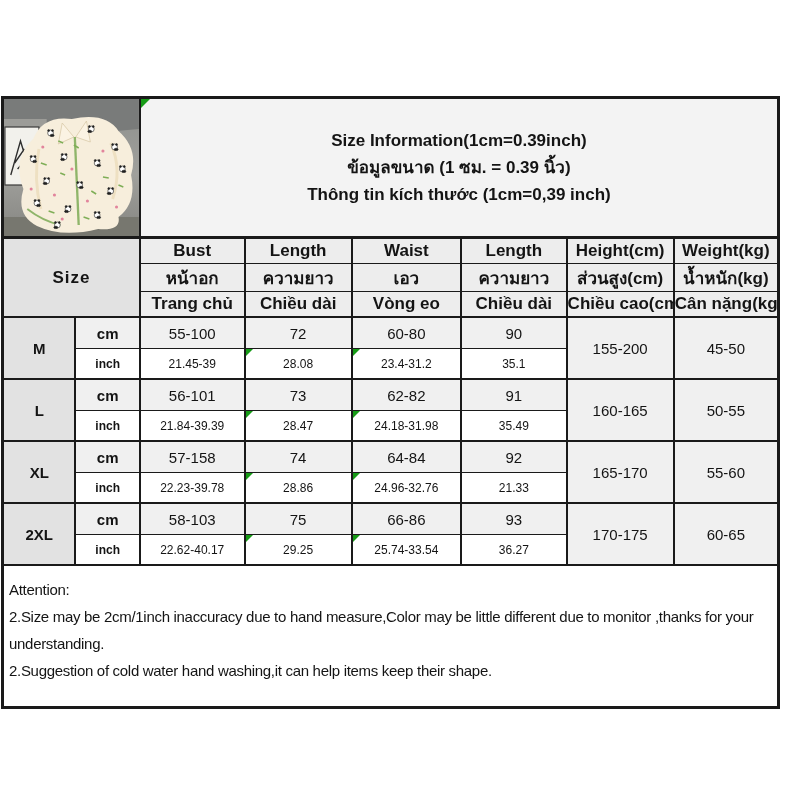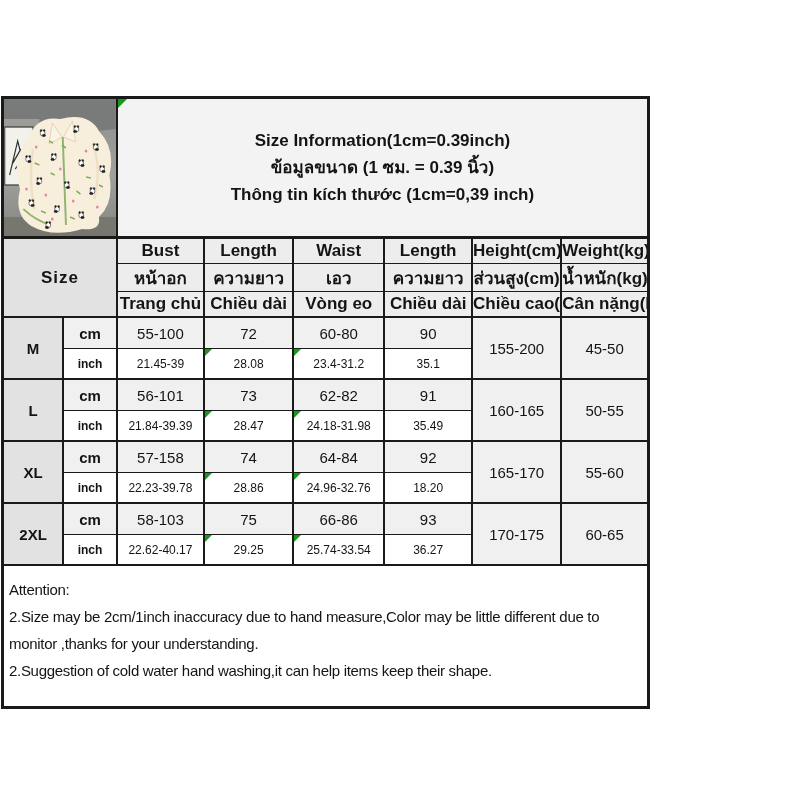--- a/index.html
+++ b/index.html
@@ -1,18 +1,18 @@
 <!DOCTYPE html>
 <html><head>
 <meta charset="utf-8">
 <style>
   html,body{margin:0;padding:0;background:#ffffff;}
   .canvas{position:relative;width:800px;height:800px;background:#ffffff;overflow:hidden;
           font-family:"Liberation Sans","DejaVu Sans",sans-serif;color:#141414;}
-  table.sheet{position:absolute;left:1px;top:96px;width:649px;
+  table.sheet{position:absolute;left:1px;top:96px;width:779px;
               border-collapse:collapse;table-layout:fixed;
               border:3px solid #1a1a1a;}
   td{border:2px solid #1a1a1a;text-align:center;vertical-align:middle;
      padding:0;overflow:hidden;white-space:nowrap;}
   
   .top-row td{height:137px;border-bottom:3px solid #1a1a1a;}
   .photo-cell{background:#9a9a97;padding:0;}
   .photo-cell svg{display:block;width:100%;height:137px;}
   .title-cell{background:#f3f3f3;position:relative;}
   .title-lines div{font-weight:bold;font-size:17px;line-height:27px;}
@@ -257,21 +257,21 @@
     <td>64-84</td>
     <td>92</td>
     <td class="hw" rowspan="2">165-170</td>
     <td class="hw" rowspan="2">55-60</td>
   </tr>
   <tr class="r-inch">
     <td class="unit">inch</td>
     <td>22.23-39.78</td>
     <td class="flag"><span class="tri"></span><span>28.86</span></td>
     <td class="flag"><span class="tri"></span><span>24.96-32.76</span></td>
-    <td>18.20</td>
+    <td>21.33</td>
   </tr>
 
   <tr class="r-cm">
     <td class="szlab" rowspan="2">2XL</td>
     <td class="unit">cm</td>
     <td>58-103</td>
     <td>75</td>
     <td>66-86</td>
     <td>93</td>
     <td class="hw" rowspan="2">170-175</td>

